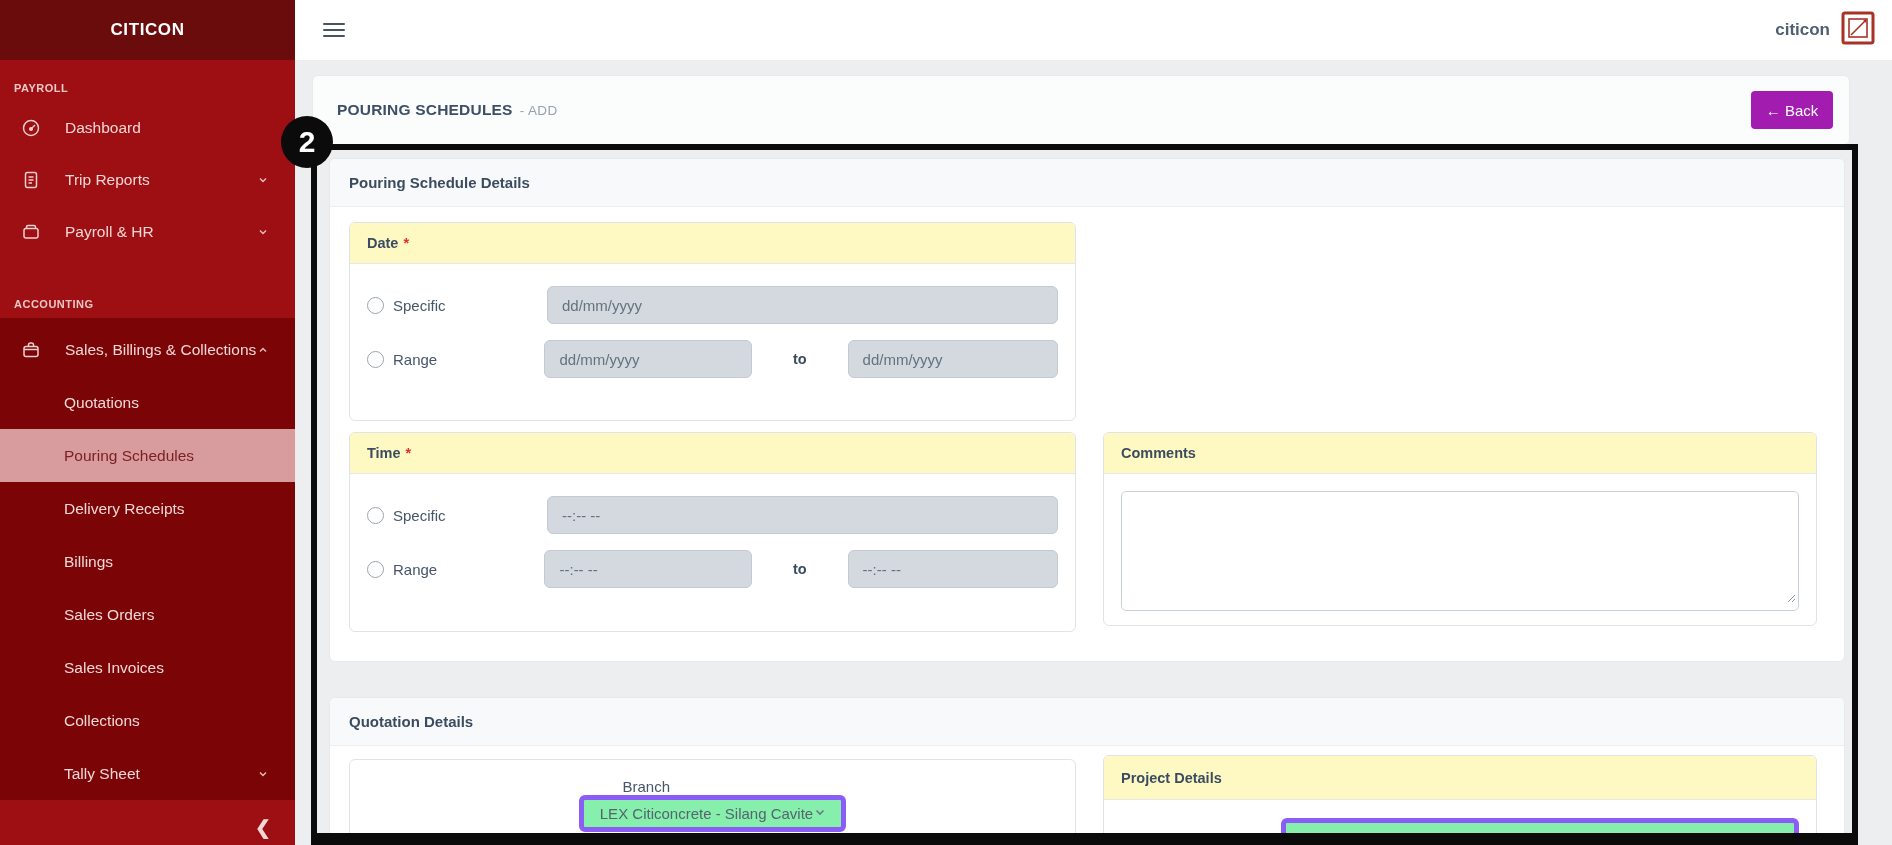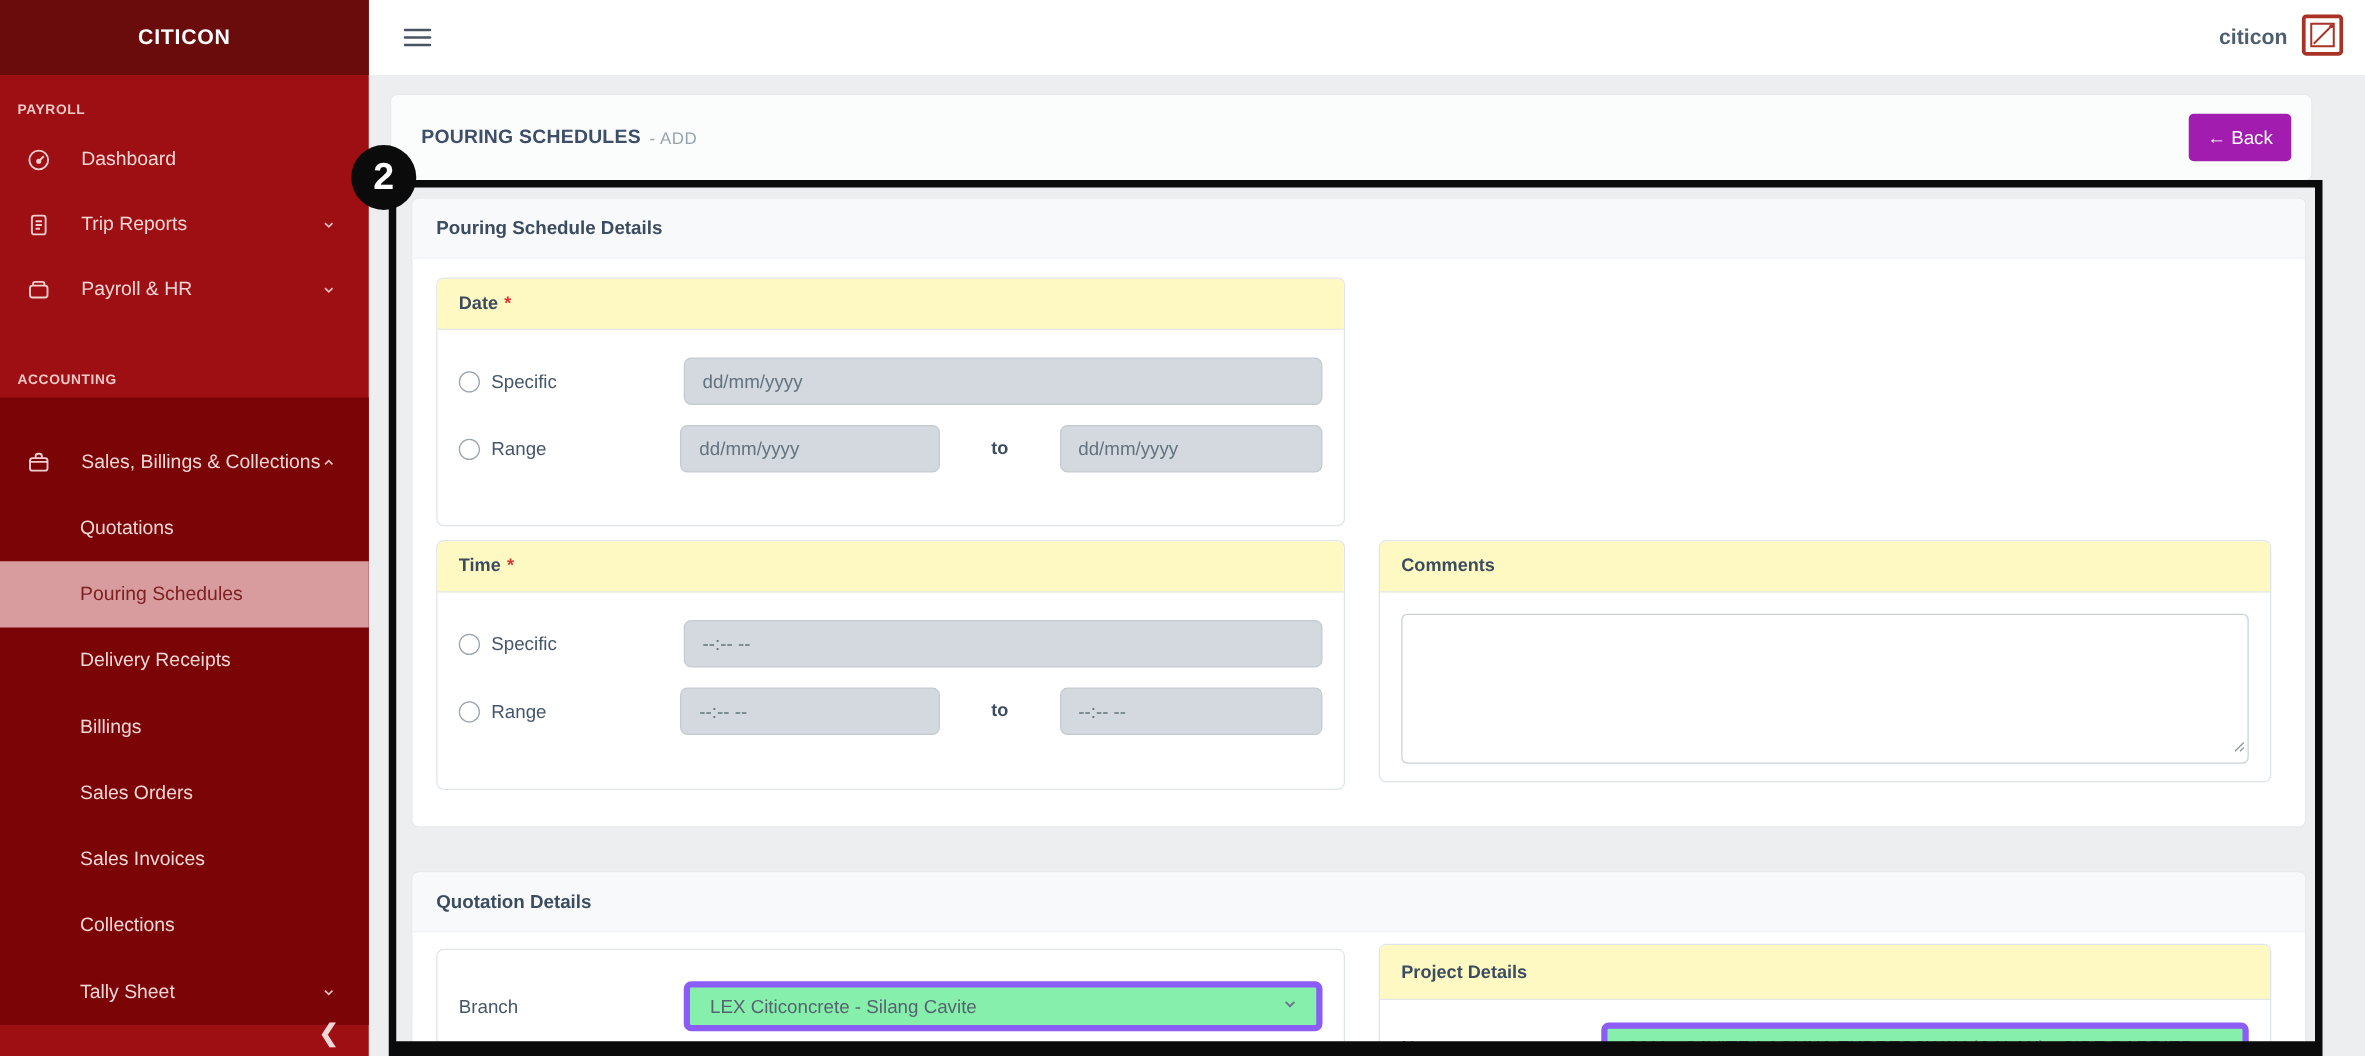--- a/index.html
+++ b/index.html
@@ -26,21 +26,21 @@
     color: #eec7c6; letter-spacing: .5px;
   }
   .nav-label.acct { margin-top: 40px; }
   .nav-item {
     height: 52px; display: flex; align-items: center;
     padding-left: 21px; cursor: pointer; color: #f2d7d6; font-size: 15.5px;
   }
   .nav-item .nicon { width: 24px; display: flex; }
   .nav-item .nlabel { margin-left: 20px; }
   .chev { margin-left: auto; margin-right: 26px; display: flex; }
-  .dark-group { background: #7a0406; padding-top: 26px; }
+  .dark-group { background: #7a0406; padding-top: 6px; }
   .sub-item {
     height: 53px; display: flex; align-items: center;
     padding-left: 64px; color: #f2d7d6; font-size: 15.5px; cursor: pointer;
   }
   .sub-item.active { background: #d89c9e; color: #7c2022; }
   .sb-collapse {
     position: absolute; bottom: 6px; right: 24px; color: #f2d7d6;
     font-size: 19px; font-weight: bold; cursor: pointer;
   }
 
@@ -344,21 +344,21 @@
       </span>
     </div>
   </div>
 </div>
 
 <div class="section-card" id="section-quotation">
   <div class="section-header">Quotation Details</div>
 
   <div class="inner-card" id="panel-branch">
     <div class="ic-body">
-      <div class="frow" style="height:54px;">
+      <div class="frow" style="height:54px;flex-direction:column;">
         <span class="nlab">Branch</span>
         <div class="gselect grow">
           <span class="sel-text">LEX Citiconcrete - Silang Cavite</span>
           <span>
             <svg width="14" height="14" viewBox="0 0 14 14" fill="none" stroke="#6b7a89" stroke-width="1.6">
                 <path d="M3.5 5.5 L7 9 L10.5 5.5"></path>
               </svg>
           </span>
         </div>
       </div>

